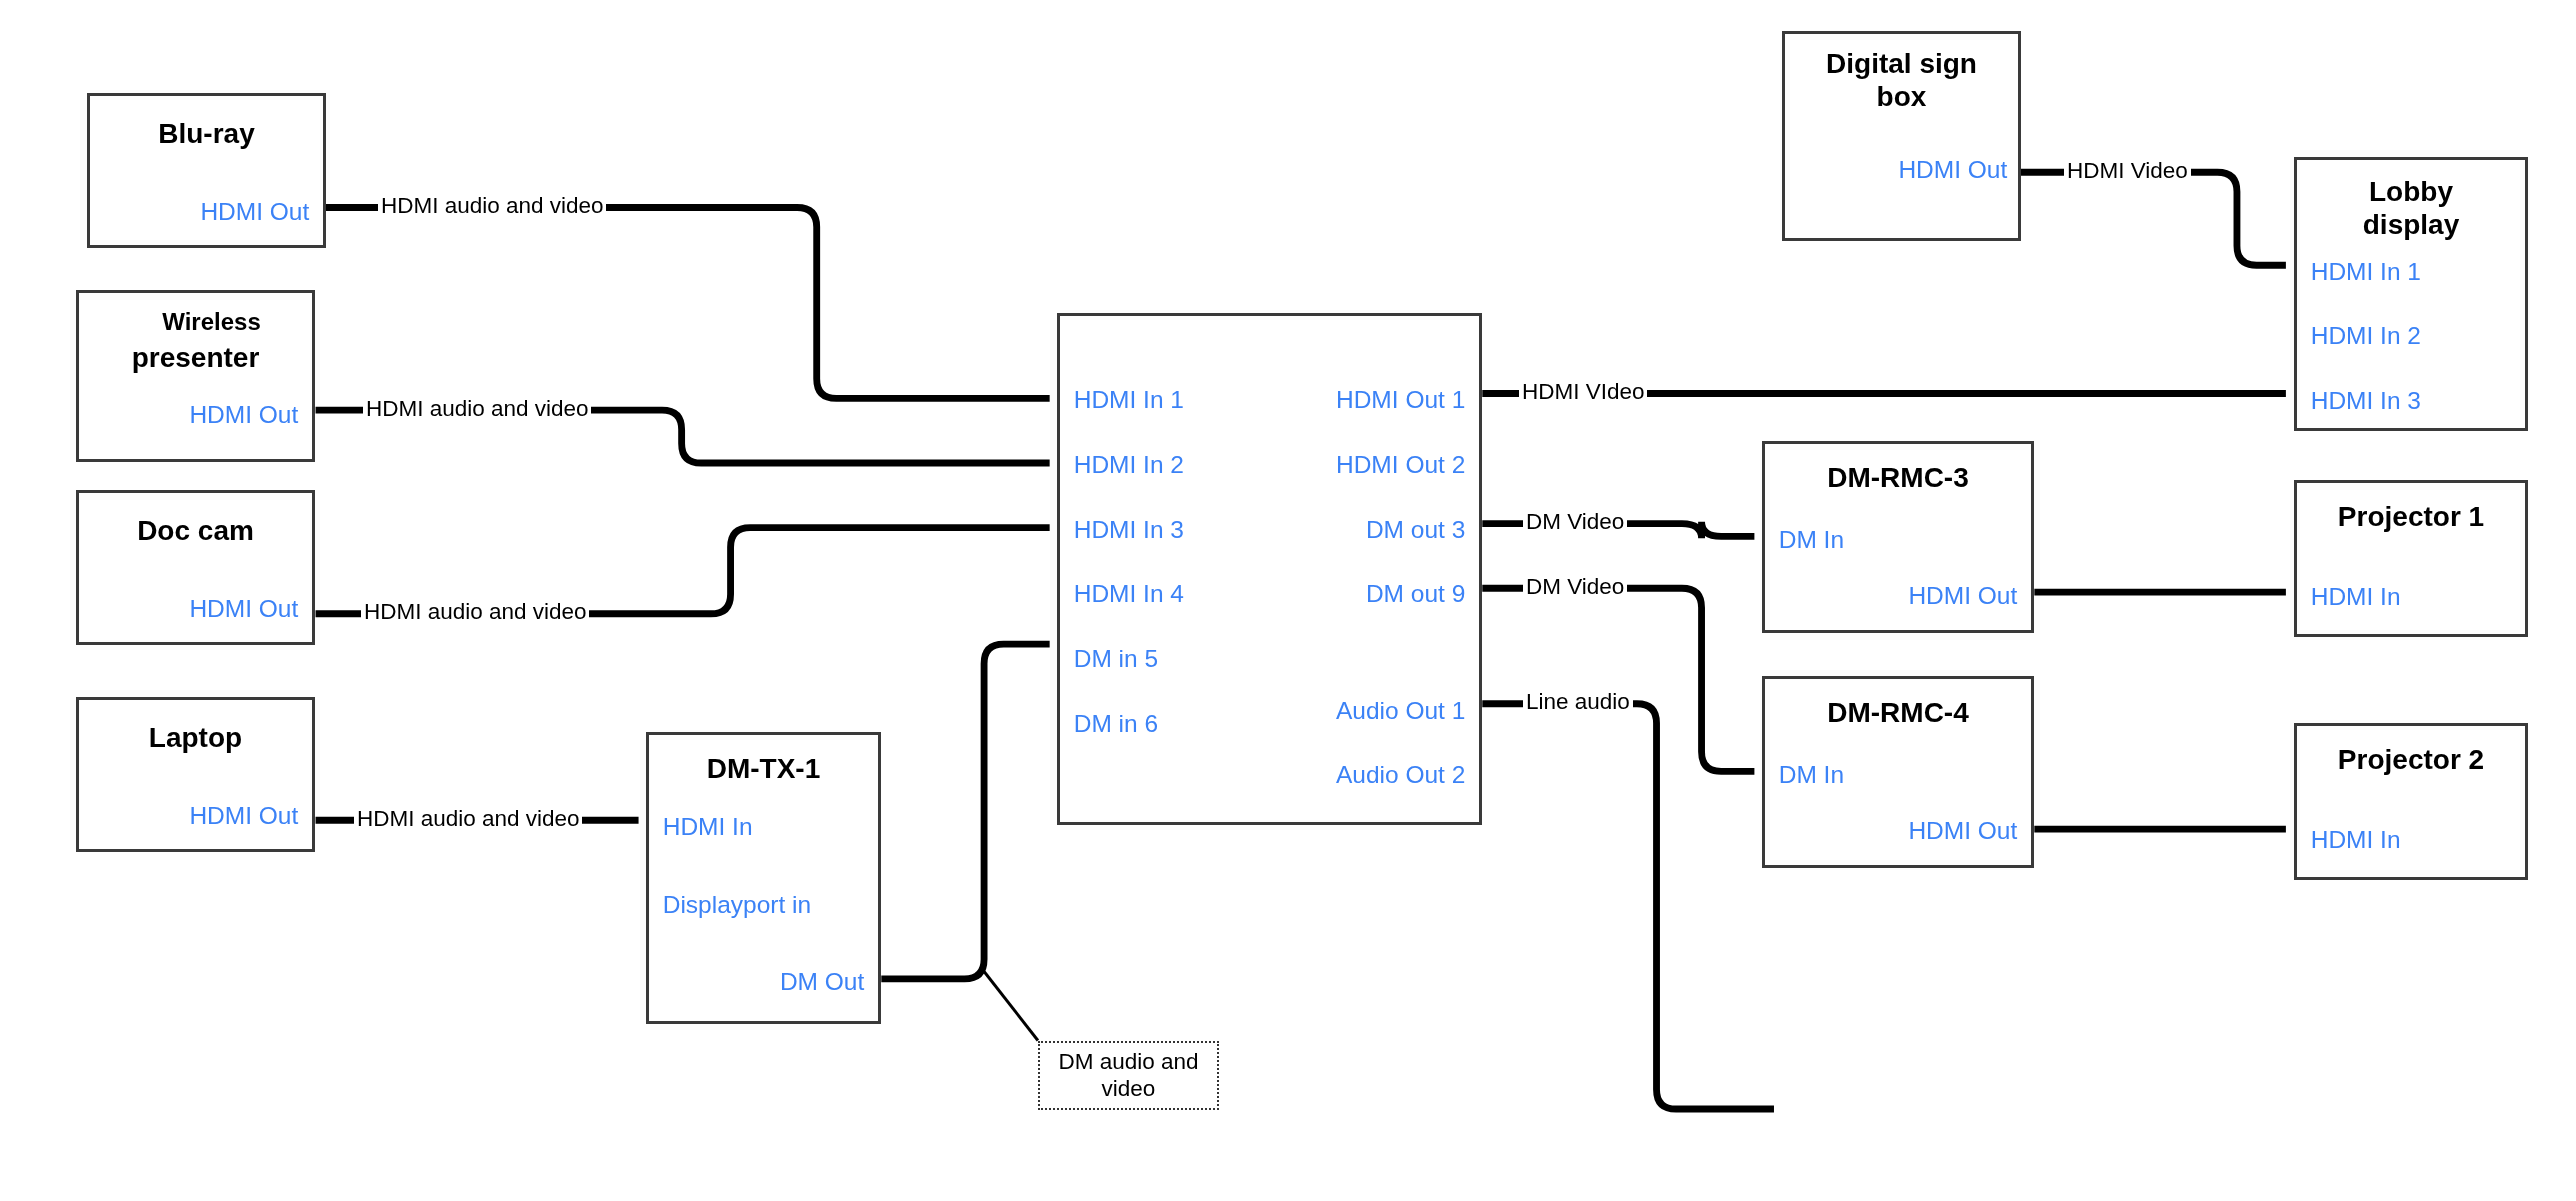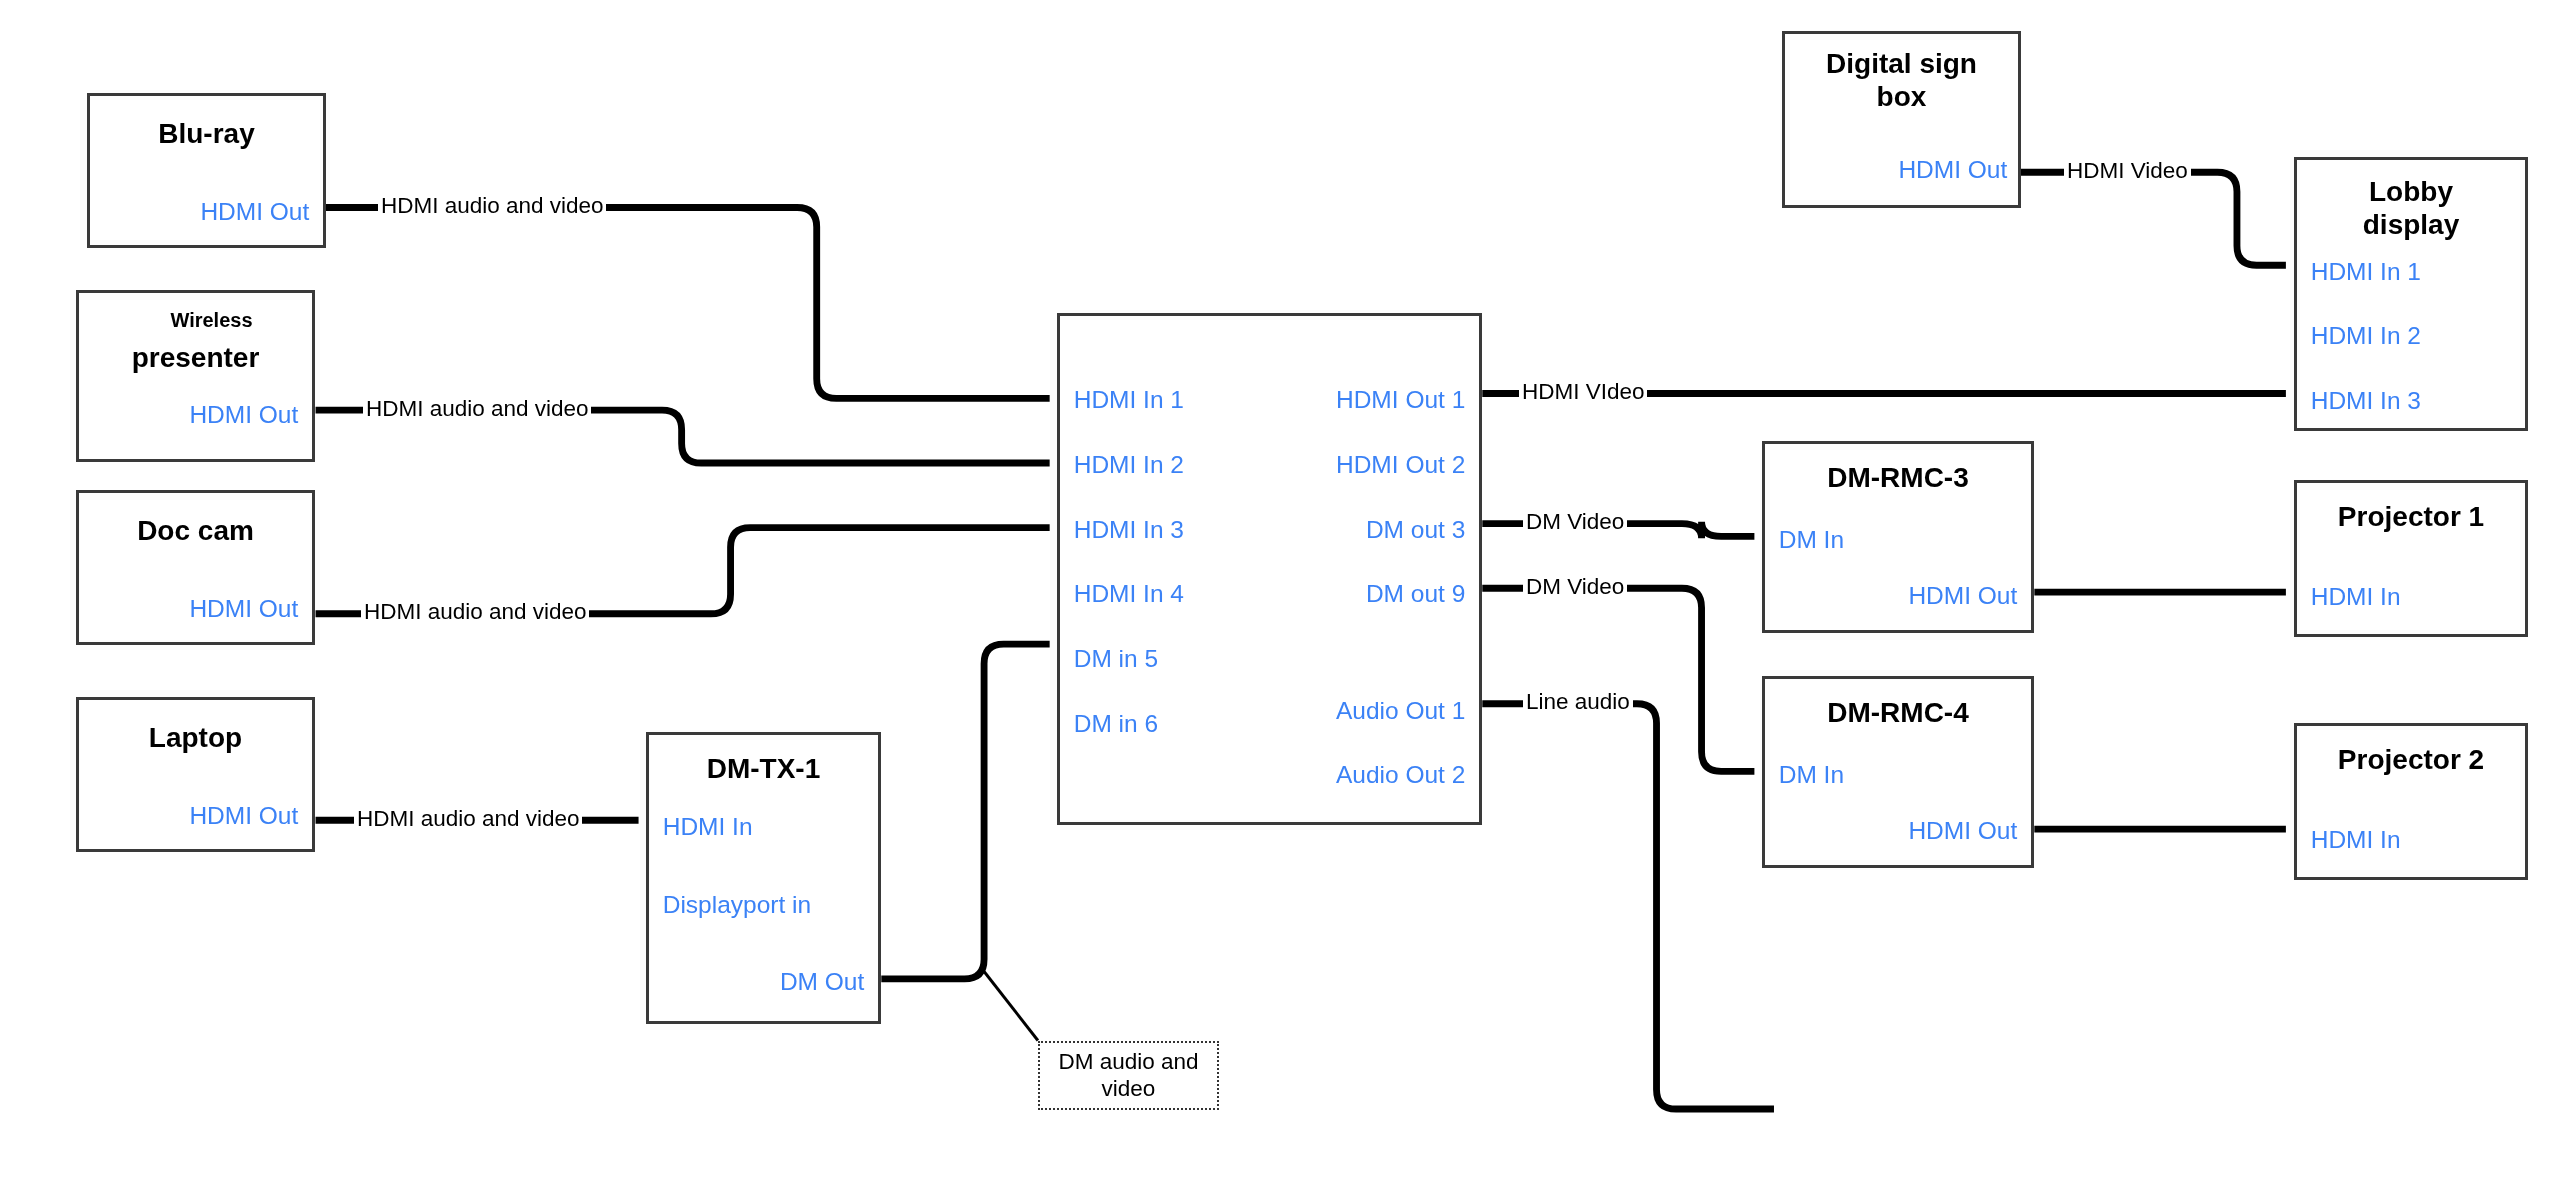--- a/index.html
+++ b/index.html
@@ -113,21 +113,21 @@
 
     <path d="M 2078 847 L 2335 847" stroke="#000000" stroke-width="7" marker-end="url(#arrow)"></path>
   </svg>
 
   <div class="node" style="left:76px; top:93px; width:239px; height:155px;margin-left:11px;">
     <div class="title" style="top:21.5px; font-size:28px;">Blu-ray</div>
     <div class="port right" style="right:13.7px; top:104px; font-size:24.5px;">HDMI Out</div>
   </div>
 
   <div class="node" style="left:76px; top:290px; width:239px; height:172px;">
-    <div class="title" style="top:15.7px; font-size:20px;margin-left:32px;">Wireless</div>
+    <div class="title" style="top:15.7px; font-size:24px;margin-left:32px;">Wireless</div>
     <div class="title" style="top:49px; font-size:28px;">presenter</div>
     <div class="port right" style="right:13.7px; top:110px; font-size:24.5px;">HDMI Out</div>
   </div>
 
   <div class="node" style="left:76px; top:490px; width:239px; height:155px;">
     <div class="title" style="top:21.5px; font-size:28px;">Doc cam</div>
     <div class="port right" style="right:13.7px; top:104px; font-size:24.5px;">HDMI Out</div>
   </div>
 
   <div class="node" style="left:76px; top:697px; width:239px; height:155px;">
@@ -152,21 +152,21 @@
     <div class="port left" style="left:13.7px; top:396px; font-size:24.5px;">DM in 6</div>
 
     <div class="port right" style="right:13.7px; top:72px; font-size:24.5px;">HDMI Out 1</div>
     <div class="port right" style="right:13.7px; top:137px; font-size:24.5px;">HDMI Out 2</div>
     <div class="port right" style="right:13.7px; top:202px; font-size:24.5px;">DM out 3</div>
     <div class="port right" style="right:13.7px; top:266px; font-size:24.5px;">DM out 9</div>
     <div class="port right" style="right:13.7px; top:383px; font-size:24.5px;">Audio Out 1</div>
     <div class="port right" style="right:13.7px; top:447px; font-size:24.5px;">Audio Out 2</div>
   </div>
 
-  <div class="node" style="left: 1782px; top: 31px; width: 239px; height: 177px; border-bottom: 3.9px solid rgb(58, 58, 58); text-decoration: underline;">
+  <div class="node" style="left: 1782px; top: 31px; width: 239px; height: 210px; border-bottom: 3.9px solid rgb(58, 58, 58); text-decoration: underline;">
     <div class="title" style="top:13.7px; font-size:28px;">Digital sign</div>
     <div class="title" style="top:47px; font-size:28px;">box</div>
   </div>
   <div class="node" style="left: 1782px; top: 123px; width: 239px; height: 85px; border: none; background: transparent;">
     <div class="port right" style="right:13.7px; top:35px; font-size:24.5px;">HDMI Out</div>
   </div>
 
   <div class="node" style="left:2294px; top:157px; width:234px; height:274px;">
     <div class="title" style="top:15.7px; font-size:28px;">Lobby</div>
     <div class="title" style="top:49px; font-size:28px;">display</div>

